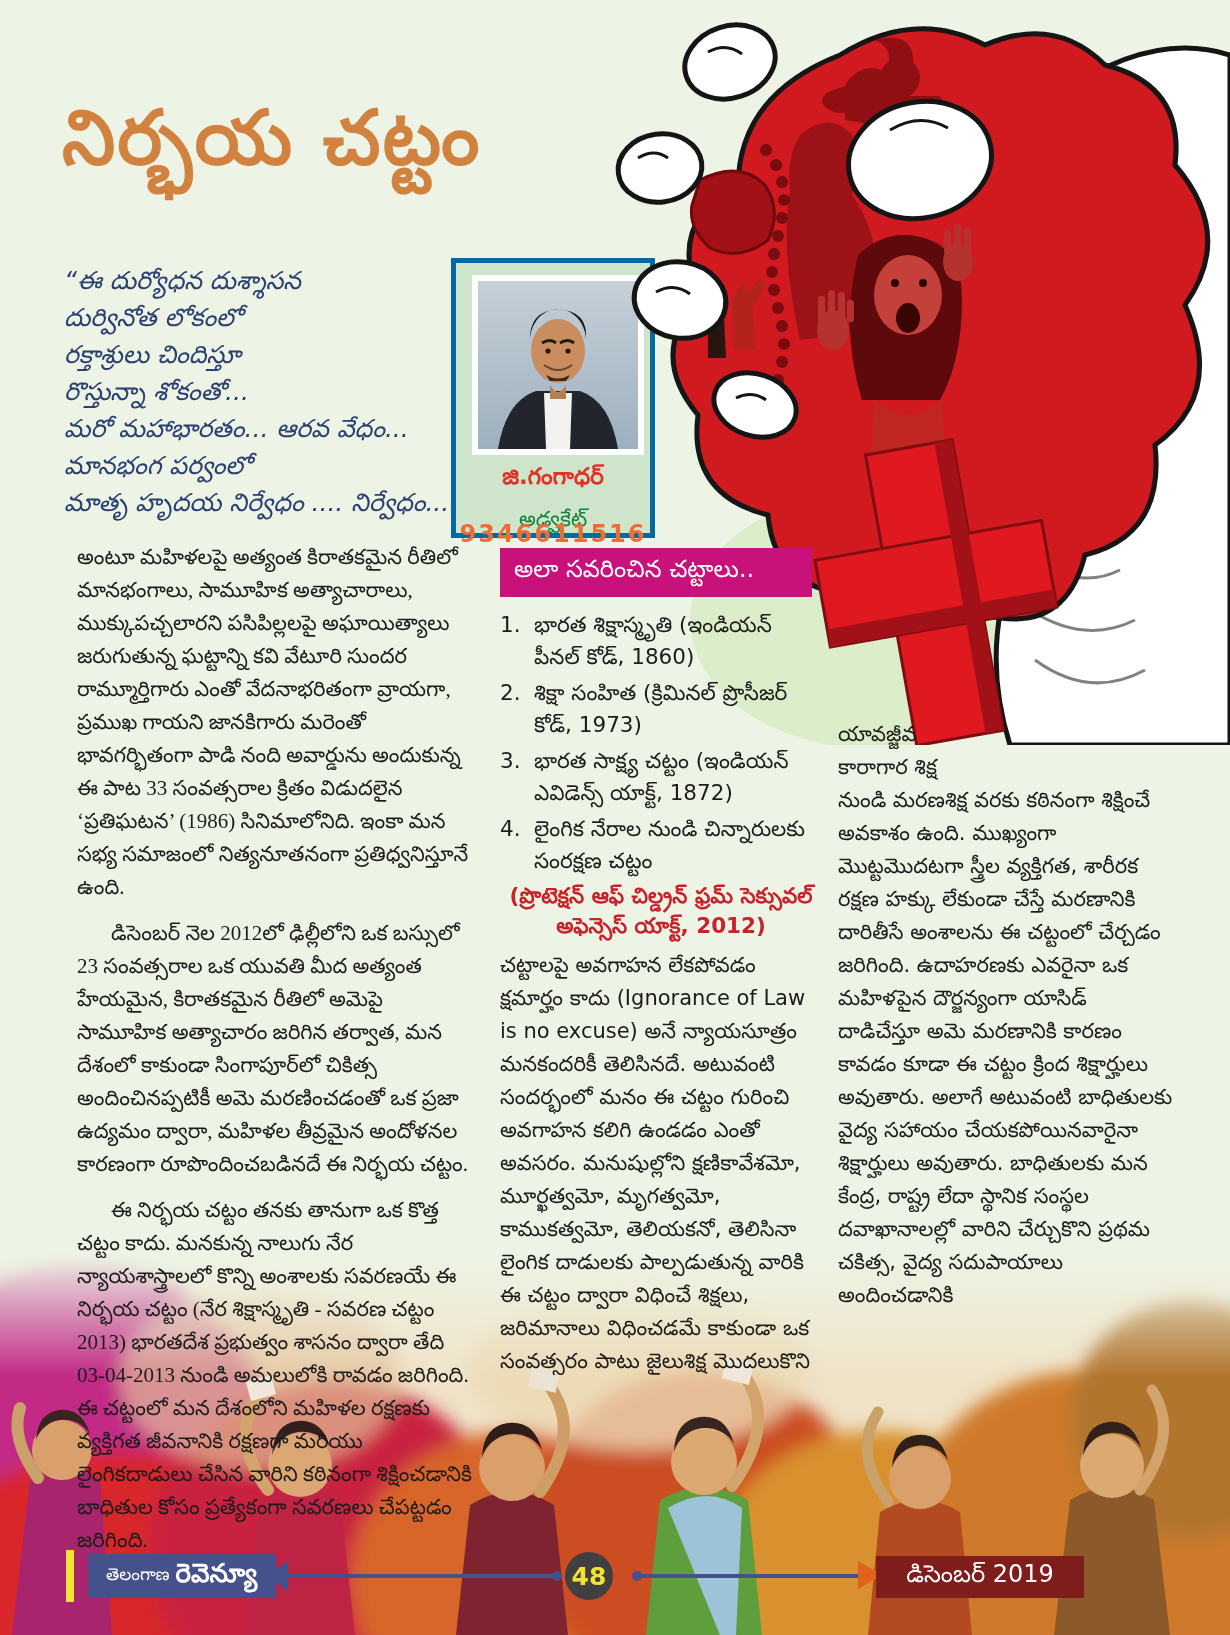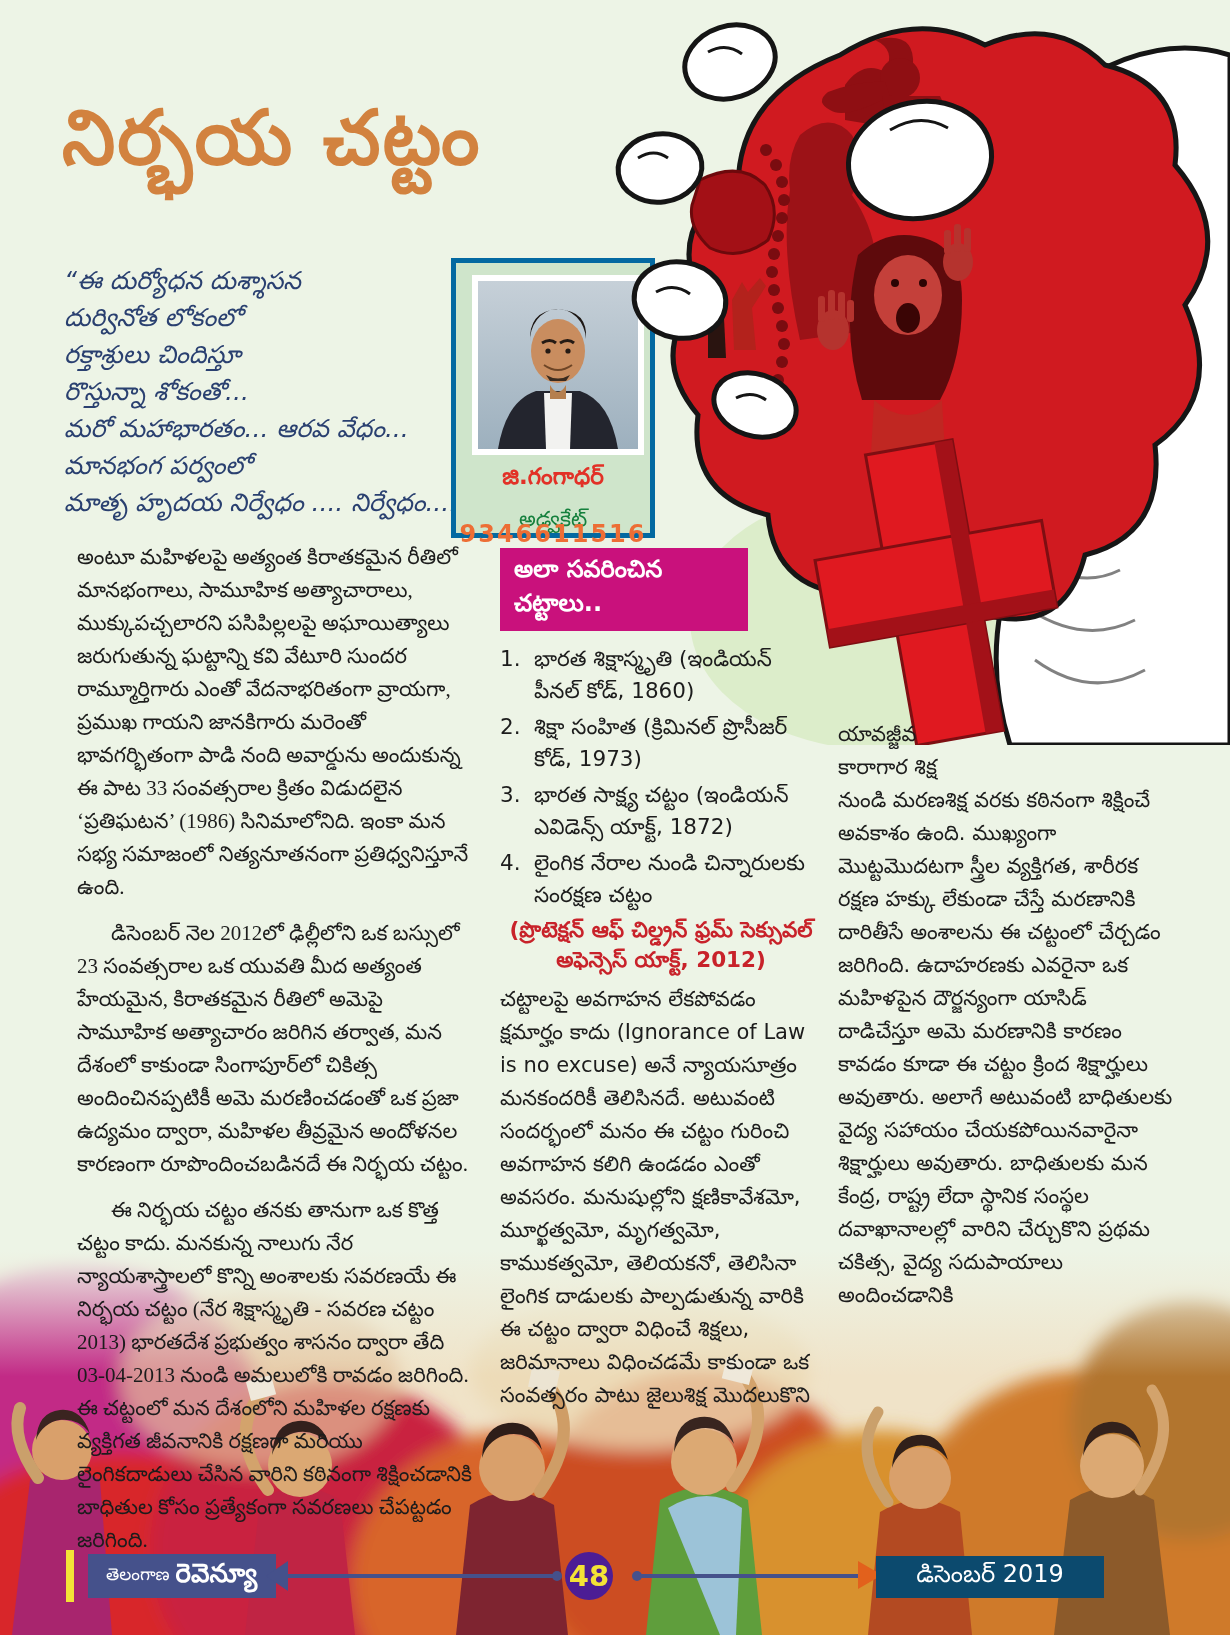--- a/index.html
+++ b/index.html
@@ -30,22 +30,22 @@
     color:#ed6e35; font-weight:bold; font-size:24px; letter-spacing:2px; }
 
   
   .body-text { font-size:21px; line-height:33px; color:#1c1c1c; }
   .col-left  { position:absolute; left:64px;  top:528px; width:422px; z-index:3; }
   .col-left p { margin:13px;font-family:Liberation Serif, serif; }
   .col-left p.indent { text-indent:34px; }
   .col-mid   { position:absolute; left:500px; top:548px; width:322px; z-index:3; }
   .col-right { position:absolute; left:838px; top:718px; width:336px; z-index:3; }
 
-  .laws-header { background:#c9117c; color:#fff; font-weight:bold;
-    font-size:24px; padding:7px 12px 8px 14px; width:248px; }
+  .laws-header { background:#c9117c; color:#fff; font-weight:normal;
+    font-size:24px; padding:7px 12px 8px 14px; width:312px; }
   .laws-list { margin-top:12px; }
   .law-item { display:flex; font-size:21.5px; line-height:32px; color:#1c1c1c; margin-bottom:4px; }
   .law-num { width:34px; flex:0 0 34px; }
   .law-text { flex:1; }
   .red-note { margin:2px 0 8px 0; text-align:center; color:#c8222a;
     font-weight:bold; font-size:21.5px; line-height:30px; }
 
   
   .fist-art { position:absolute; left:590px; top:0; width:640px; height:745px; z-index:1; }
 
@@ -60,27 +60,27 @@
   .brand-small { color:#fff; font-size:17px; margin-right:6px; }
   .brand-big { color:#fff; font-size:26px; font-weight:bold; }
   .brand-arrow { position:absolute; left:266px; top:13px; width:0; height:0;
     border-top:15px solid transparent; border-bottom:15px solid transparent;
     border-right:22px solid #45518b; }
   .rule-left  { position:absolute; left:288px; top:26px; width:270px; height:4px; background:#45518b; }
   .rule-right { position:absolute; left:636px; top:26px; width:224px; height:4px; background:#45518b; }
   .dot { position:absolute; top:23px; width:10px; height:10px; border-radius:50%; background:#45518b; }
   .dot-l { left:552px; } .dot-r { left:632px; }
   .page-circle { position:absolute; left:565px; top:4px; width:48px; height:48px;
-    border-radius:50%; background:#4c1d95; color:#f3e236; font-weight:bold; font-size:29px;
+    border-radius:50%; background:#404040; color:#f3e236; font-weight:bold; font-size:25px;
     display:flex; align-items:center; justify-content:center; }
   .date-arrow { position:absolute; left:858px; top:13px; width:0; height:0;
     border-top:14px solid transparent; border-bottom:14px solid transparent;
     border-left:24px solid #e2611c; }
-  .date-box { position:absolute; left:876px; top:8px; width:228px; height:42px;
-    background:#0c4a6e; color:#fff; font-size:24px; display:flex;
+  .date-box { position:absolute; left:876px; top:8px; width:208px; height:42px;
+    background:#7f1d1d; color:#fff; font-size:24px; display:flex;
     align-items:center; justify-content:center; }
 </style>
 </head>
 <body>
 
 <div class="page">
 
   <div class="fist-art">
     <svg viewBox="0 0 640 745" width="640" height="745">
 

